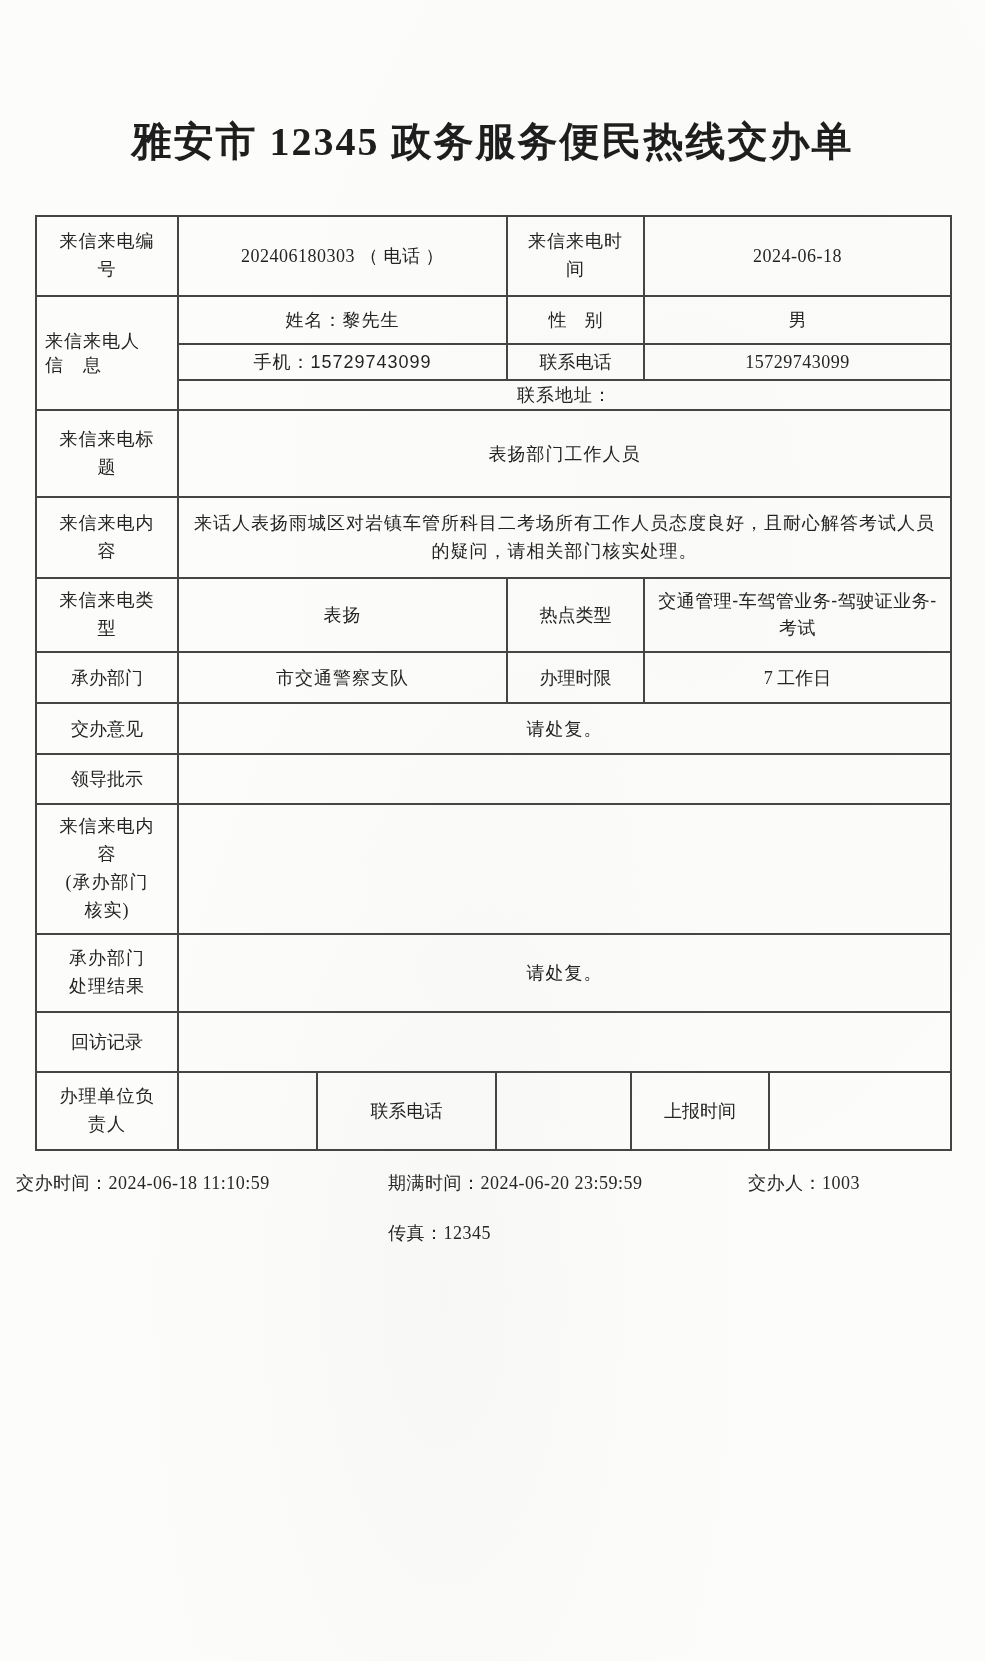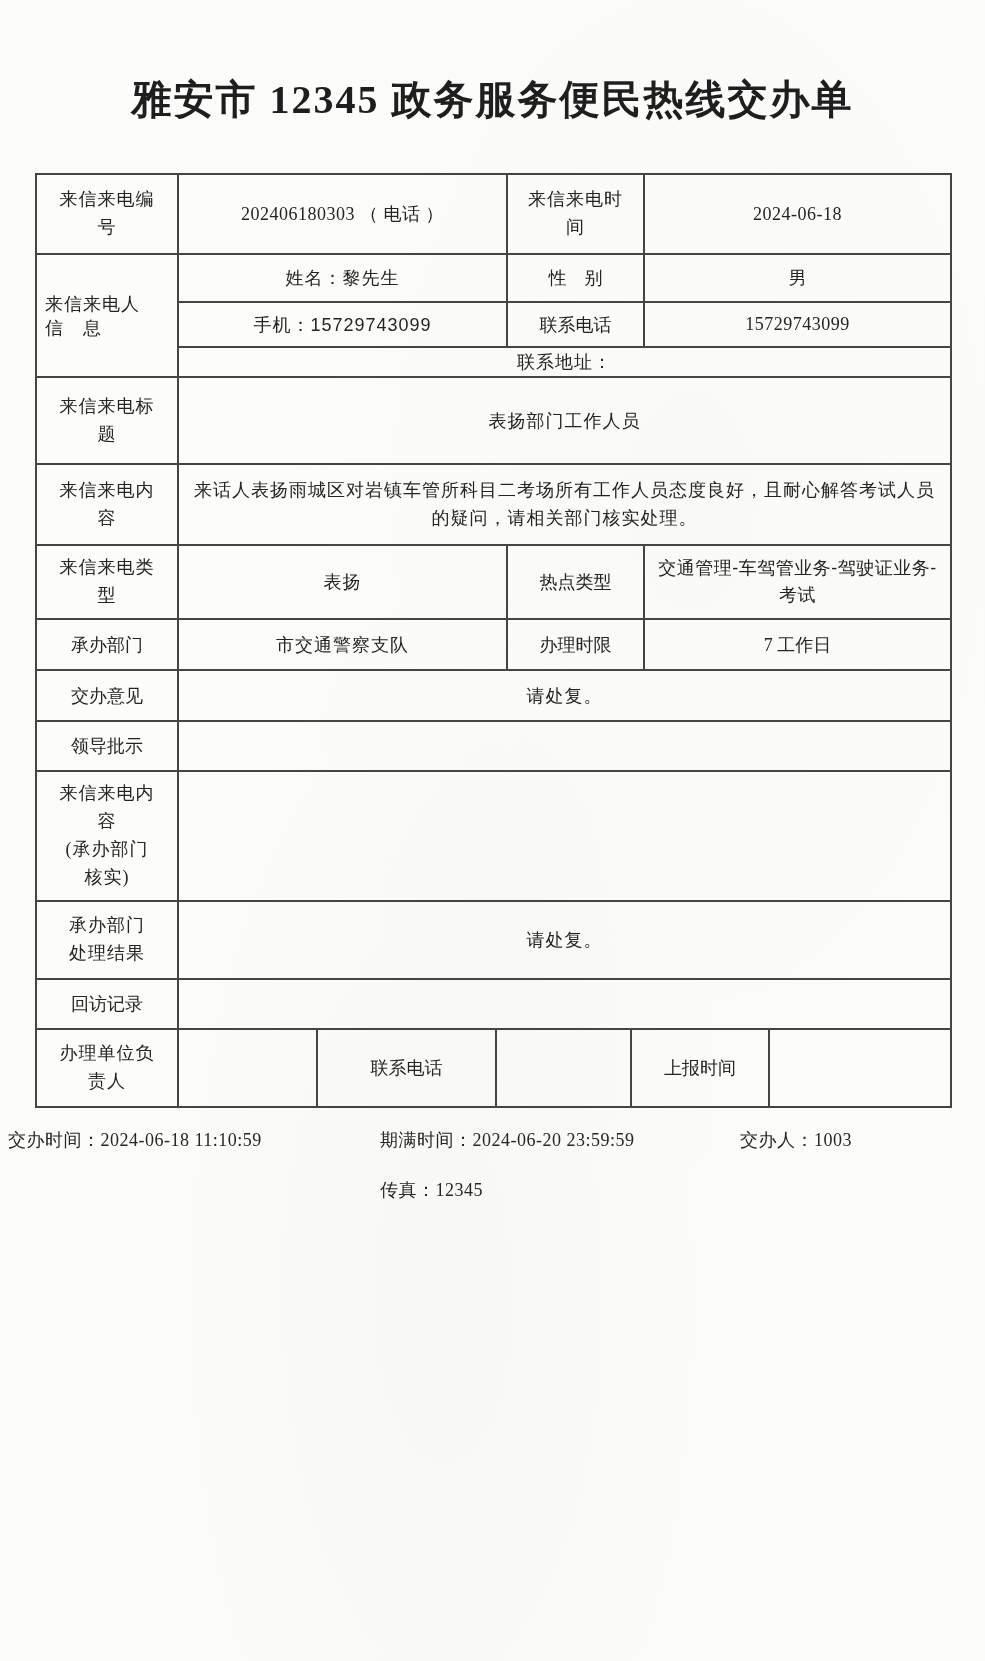--- a/index.html
+++ b/index.html
@@ -12,21 +12,21 @@
     overflow: hidden;
   }
   .page {
     width: 985px; height: 1661px;
     background:
       radial-gradient(ellipse at 45% 78%, rgba(120,120,115,0.035), transparent 40%),
       radial-gradient(ellipse at 70% 30%, rgba(120,120,115,0.02), transparent 45%),
       #fcfcfa;
   }
   .doc-title {
-    padding-top: 72px;
+    padding-top: 114px;
     text-align: center;
     font-size: 40px;
     font-weight: 700;
     letter-spacing: 2px;
     font-family: "Liberation Serif", "DejaVu Serif", serif;
     color: #1e1e1e;
   }
   table.form {
     border-collapse: collapse;
     table-layout: fixed;
@@ -59,21 +59,21 @@
     text-align: left;
   }
   .cell-hotspot { padding: 0 22px; line-height: 1.5; letter-spacing: 0.5px; }
   .person-lbl {
     display: flex; flex-direction: column;
     justify-content: space-evenly; align-items: flex-start;
     height: 100%; letter-spacing: 1px;
   }
   .num { letter-spacing: 0.5px; }
   .footer {
-    margin: 20px 0 0 8px;
+    margin: 20px 0 0 16px;
     width: 940px;
     font-size: 18px;
     letter-spacing: 0.5px;
   }
   .footer-row {
     display: grid;
     grid-template-columns: 372px 360px auto;
     margin-bottom: 26px;
   }
   .footer-row > div { white-space: nowrap; }
@@ -105,21 +105,21 @@
       <th rowspan="3" class="person-cell">
         <div class="person-lbl">
           <span>来信来电人</span>
           <span>信　息</span>
         </div>
       </th>
       <td class="left sans">姓名：黎先生</td>
       <th>性　别</th>
       <td>男</td>
     </tr>
-    <tr style="height:45px">
+    <tr style="height:36px">
       <td class="left sans">手机：15729743099</td>
       <th>联系电话</th>
       <td class="num">15729743099</td>
     </tr>
     <tr style="height:28px">
       <td colspan="3" class="left sans">联系地址：</td>
     </tr>
     <tr style="height:87px">
       <th class="lbl">来信来电标
 题</th>
@@ -156,21 +156,21 @@
 容
 (承办部门
 核实)</th>
       <td colspan="3" class="left"></td>
     </tr>
     <tr style="height:78px">
       <th class="lbl">承办部门
 处理结果</th>
       <td colspan="3" class="left sans">请处复。</td>
     </tr>
-    <tr style="height:50px">
+    <tr style="height:60px">
       <th>回访记录</th>
       <td colspan="3" class="left"></td>
     </tr>
   </tbody>
     </table>
 
   <table class="form t2">
     <colgroup>
       <col style="width:142px">
         <col style="width:139px">

